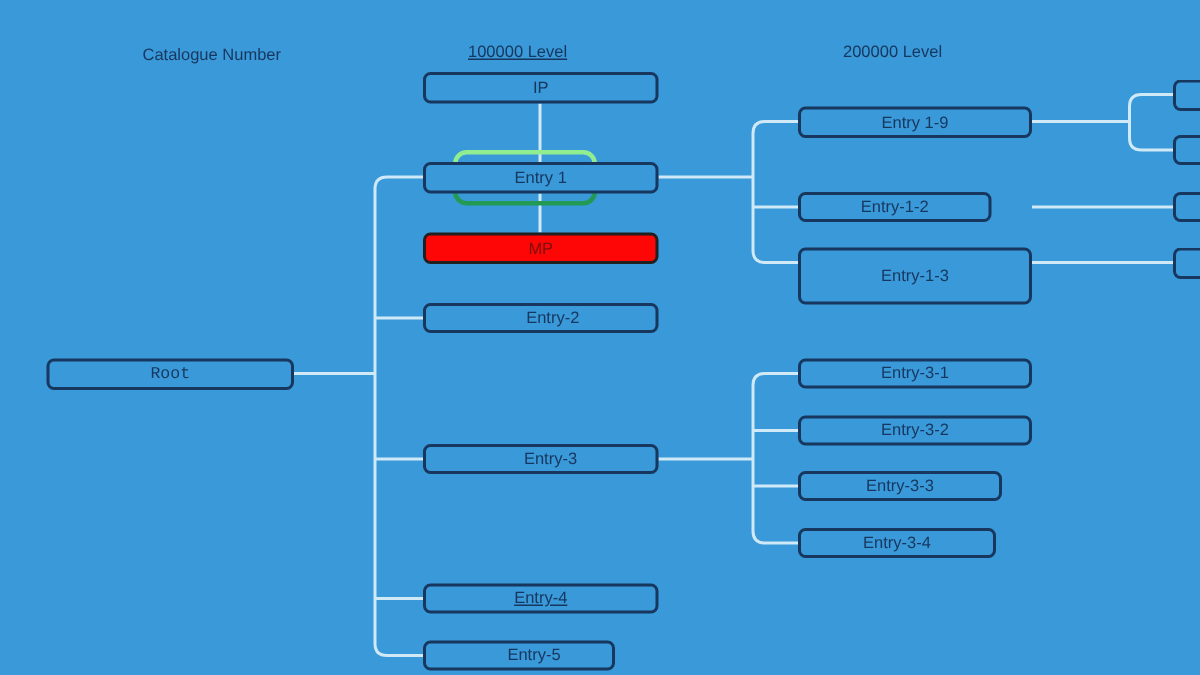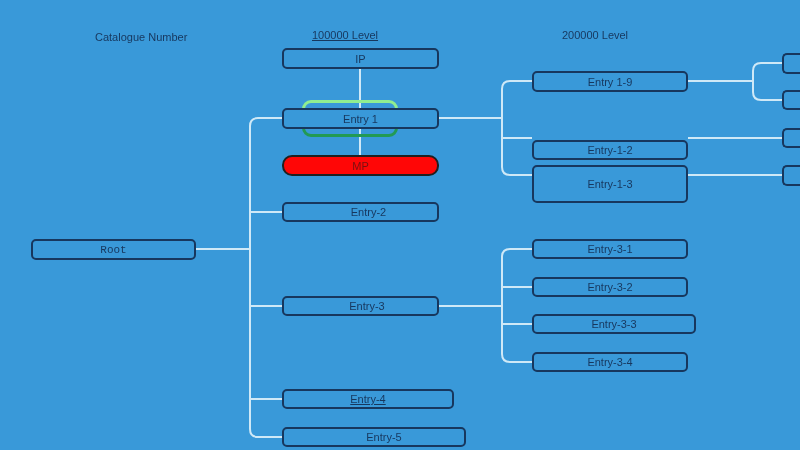--- a/index.html
+++ b/index.html
@@ -11,37 +11,37 @@
   body{position:relative;background:var(--bg,#3999d9);font-family:"Liberation Sans",sans-serif;}
   #connector-layer{position:absolute;left:0;top:0;width:800px;height:450px;z-index:0;}
   #connector-layer path{fill:none;stroke:var(--line,#cfe9f7);stroke-width:2;}
   .bracket{position:absolute;box-sizing:border-box;border:3px solid;border-radius:9px;background:transparent;z-index:1;}
   #bracket-top{left:302px;top:100px;width:96px;height:19px;border-color:var(--bracket-light,#90ee90);}
   #bracket-bottom{left:302px;top:118px;width:96px;height:19px;border-color:var(--bracket-dark,#229a54);}
   .node{position:absolute;box-sizing:border-box;height:21px;z-index:2;
         background:var(--node-fill,#3999d9);border:2px solid var(--node-border,#17375e);
         border-radius:5px;color:var(--node-text,#17375e);font-size:11px;
         display:flex;align-items:center;justify-content:center;white-space:nowrap;}
-  .node.red{background:var(--mp-fill,#ff0606);border-color:var(--mp-border,#202020);color:var(--mp-text,#7a1010);border-radius:10px;}
+  .node.red{background:var(--mp-fill,#ff0606);border-color:var(--mp-border,#202020);color:var(--mp-text,#7a1010);}
   .node.cut{border-radius:5px 0 0 5px;border-right:none;}
   #n-ip{left:282px;top:48px;width:157px;}
   #n-entry1{left:282px;top:108px;width:157px;}
   #n-mp{left:282px;top:155px;width:157px;}
   #n-entry2{left:282px;top:202px;width:157px;height:20px;padding-left:16px;}
   #n-root{left:31px;top:239px;width:165px;font-family:Liberation Mono, monospace;}
   #n-entry3{left:282px;top:296px;width:157px;height:20px;padding-left:13px;}
-  #n-entry4{left:282px;top:389px;width:172px;height:20px;text-decoration:underline;}
-  #n-entry5{left:282px;top:427px;width:184px;height:20px;padding-left:20px;}
+  #n-entry4{left:282px;top:389px;width:157px;height:20px;text-decoration:underline;}
+  #n-entry5{left:282px;top:427px;width:128px;height:20px;padding-left:20px;}
   #n-entry1-1{left:532px;top:71px;width:156px;}
-  #n-entry1-2{left:532px;top:140px;width:156px;height:20px;}
+  #n-entry1-2{left:532px;top:128px;width:129px;height:20px;}
   #n-entry1-3{left:532px;top:165px;width:156px;height:38px;}
   #n-entry3-1{left:532px;top:239px;width:156px;height:20px;}
   #n-entry3-2{left:532px;top:277px;width:156px;height:20px;}
-  #n-entry3-3{left:532px;top:314px;width:164px;height:20px;}
-  #n-entry3-4{left:532px;top:352px;width:156px;height:20px;}
+  #n-entry3-3{left:532px;top:314px;width:136px;height:20px;}
+  #n-entry3-4{left:532px;top:352px;width:132px;height:20px;}
   #n-cut1{left:782px;top:53px;width:18px;}
   #n-cut2{left:782px;top:90px;width:18px;height:20px;}
   #n-cut3{left:782px;top:128px;width:18px;height:20px;}
   #n-cut4{left:782px;top:165px;width:18px;}
   .header{position:absolute;z-index:2;color:var(--node-text,#17375e);font-size:11px;}
   #h-catalogue{left:63px;top:31px;margin-left:32px;}
   #h-level1{left:312px;top:29px;text-decoration:underline;}
   #h-level2{left:562px;top:29px;}
 </style>
 </head>

